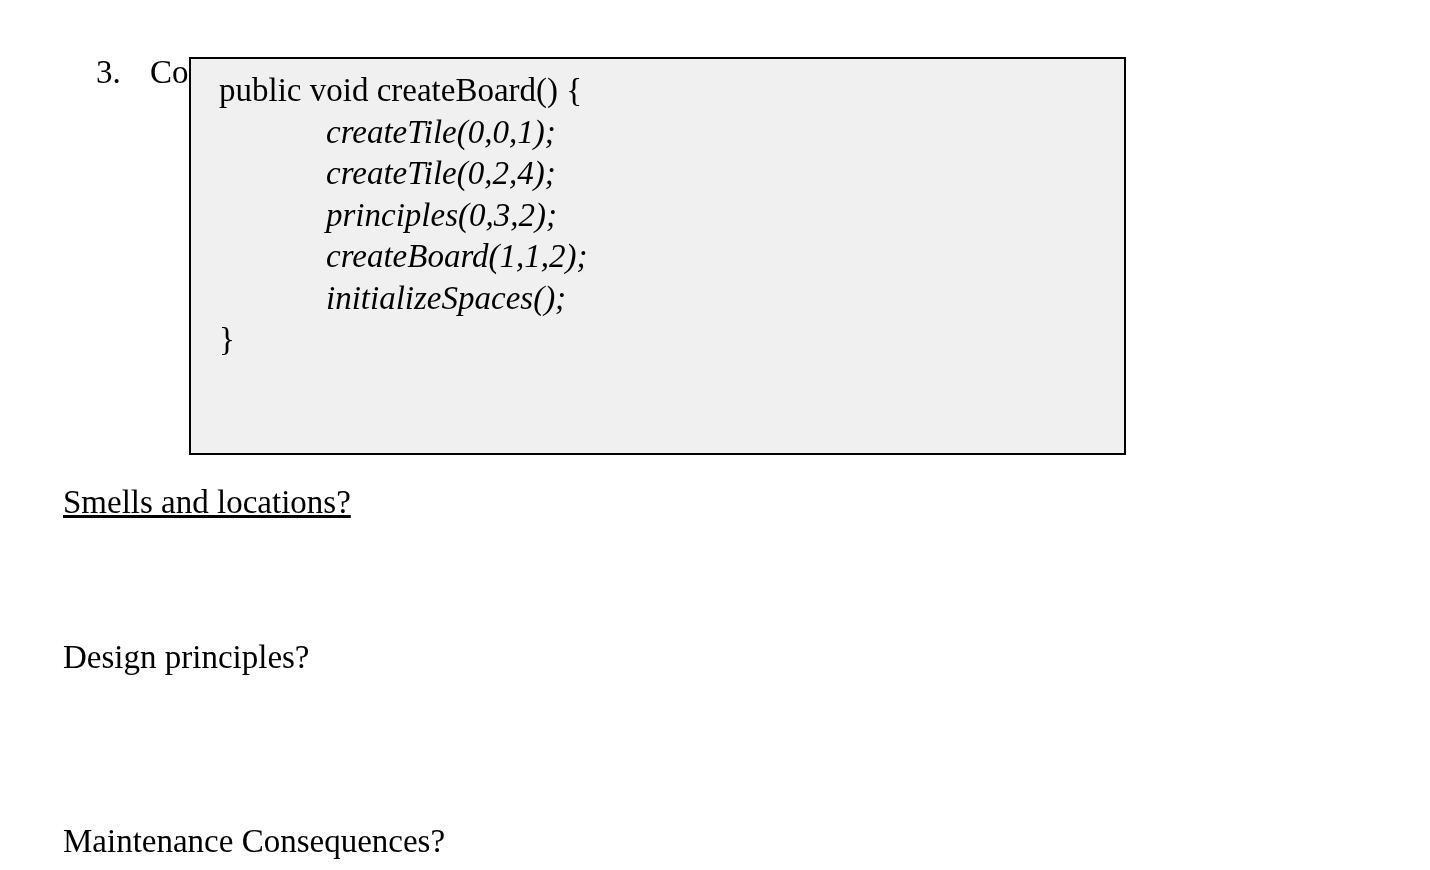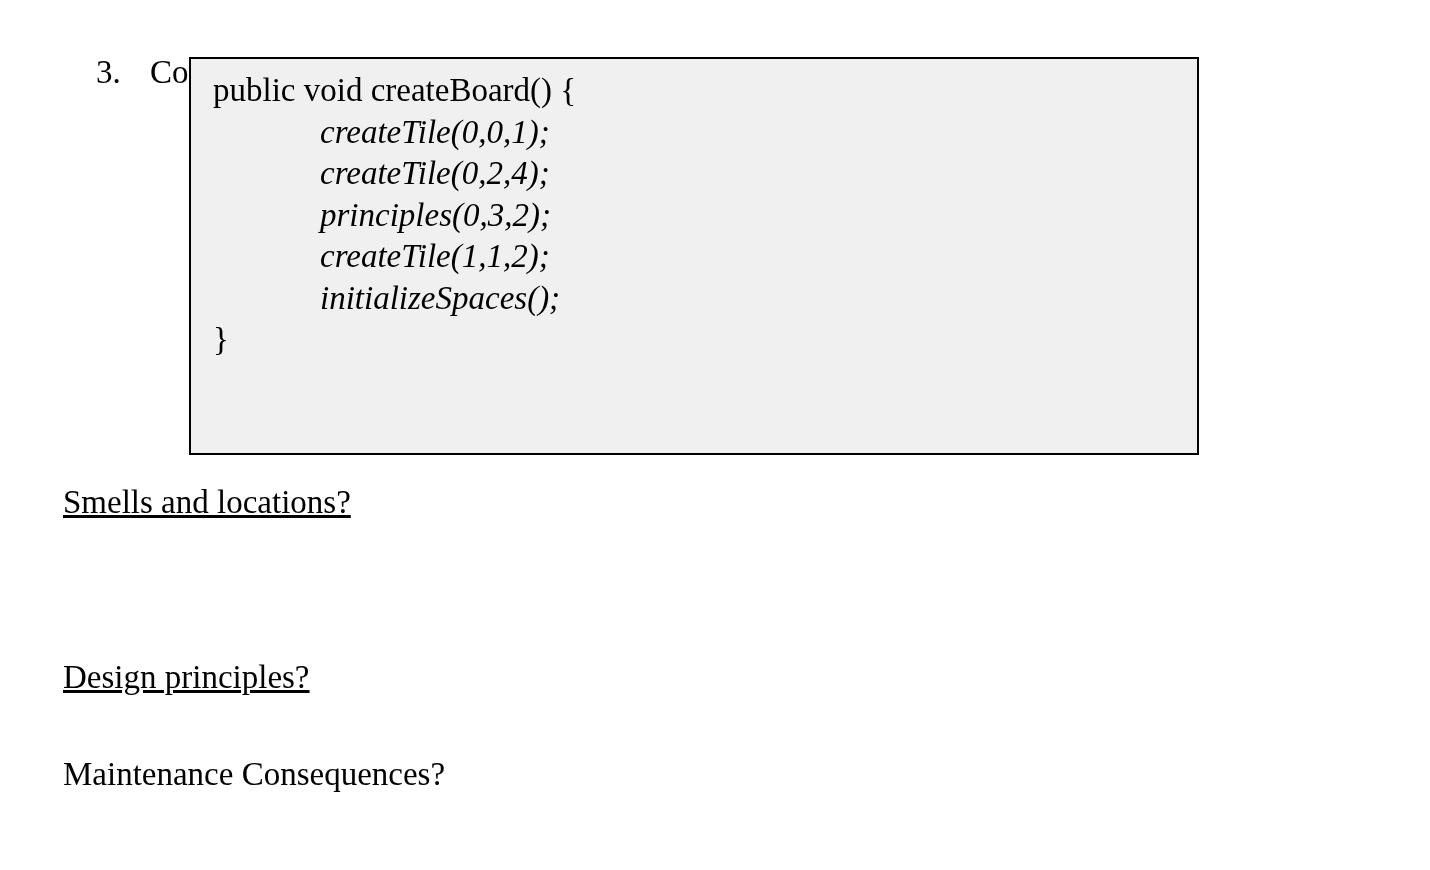--- a/index.html
+++ b/index.html
@@ -25,62 +25,62 @@
     white-space: pre;
   }
   .heading-number {
     display: inline-block;
     min-width: 54px;
   }
   .code-box {
     position: absolute;
     left: 189px;
     top: 57px;
-    width: 1010px;
+    width: 937px;
     height: 398px;
     box-sizing: border-box;
     background: #f0f0f1;
     border: 2.5px solid #000000;
-    padding: 11px 10px 0 22px;
+    padding: 11px 10px 0 28px;
   }
   .code-line {
     font-size: 33px;
     line-height: 41.5px;
     white-space: pre;
   }
   .code-line.indent-1 {
     padding-left: 107px;
     font-style: italic;
   }
   .question {
     position: absolute;
     left: 63px;
     font-size: 33px;
     line-height: 42px;
     white-space: pre;
   }
   .question.q0 { top: 481px; text-decoration: underline; }
-  .question.q1 { top: 656px; text-decoration: underline; }
-  .question.q2 { top: 753px; }
+  .question.q1 { top: 636px; }
+  .question.q2 { top: 820px; }
 </style>
 </head>
 <body>
 
 <div class="page">
 
   <div class="heading">
     <span class="heading-number">3.</span><span>Code Fragment</span>
   </div>
 
   <div class="code-box">
     <div class="code-line">public void createBoard() {</div>
     <div class="code-line indent-1">createTile(0,0,1);</div>
     <div class="code-line indent-1">createTile(0,2,4);</div>
     <div class="code-line indent-1">principles(0,3,2);</div>
-    <div class="code-line indent-1">createTile(1,1,2);</div>
+    <div class="code-line indent-1">createBoard(1,1,2);</div>
     <div class="code-line indent-1">initializeSpaces();</div>
     <div class="code-line">}</div>
   </div>
 
   <div class="question q0">Smells and locations?</div>
 
   <div class="question q1">Design principles?</div>
 
   <div class="question q2">Maintenance Consequences?</div>
 

